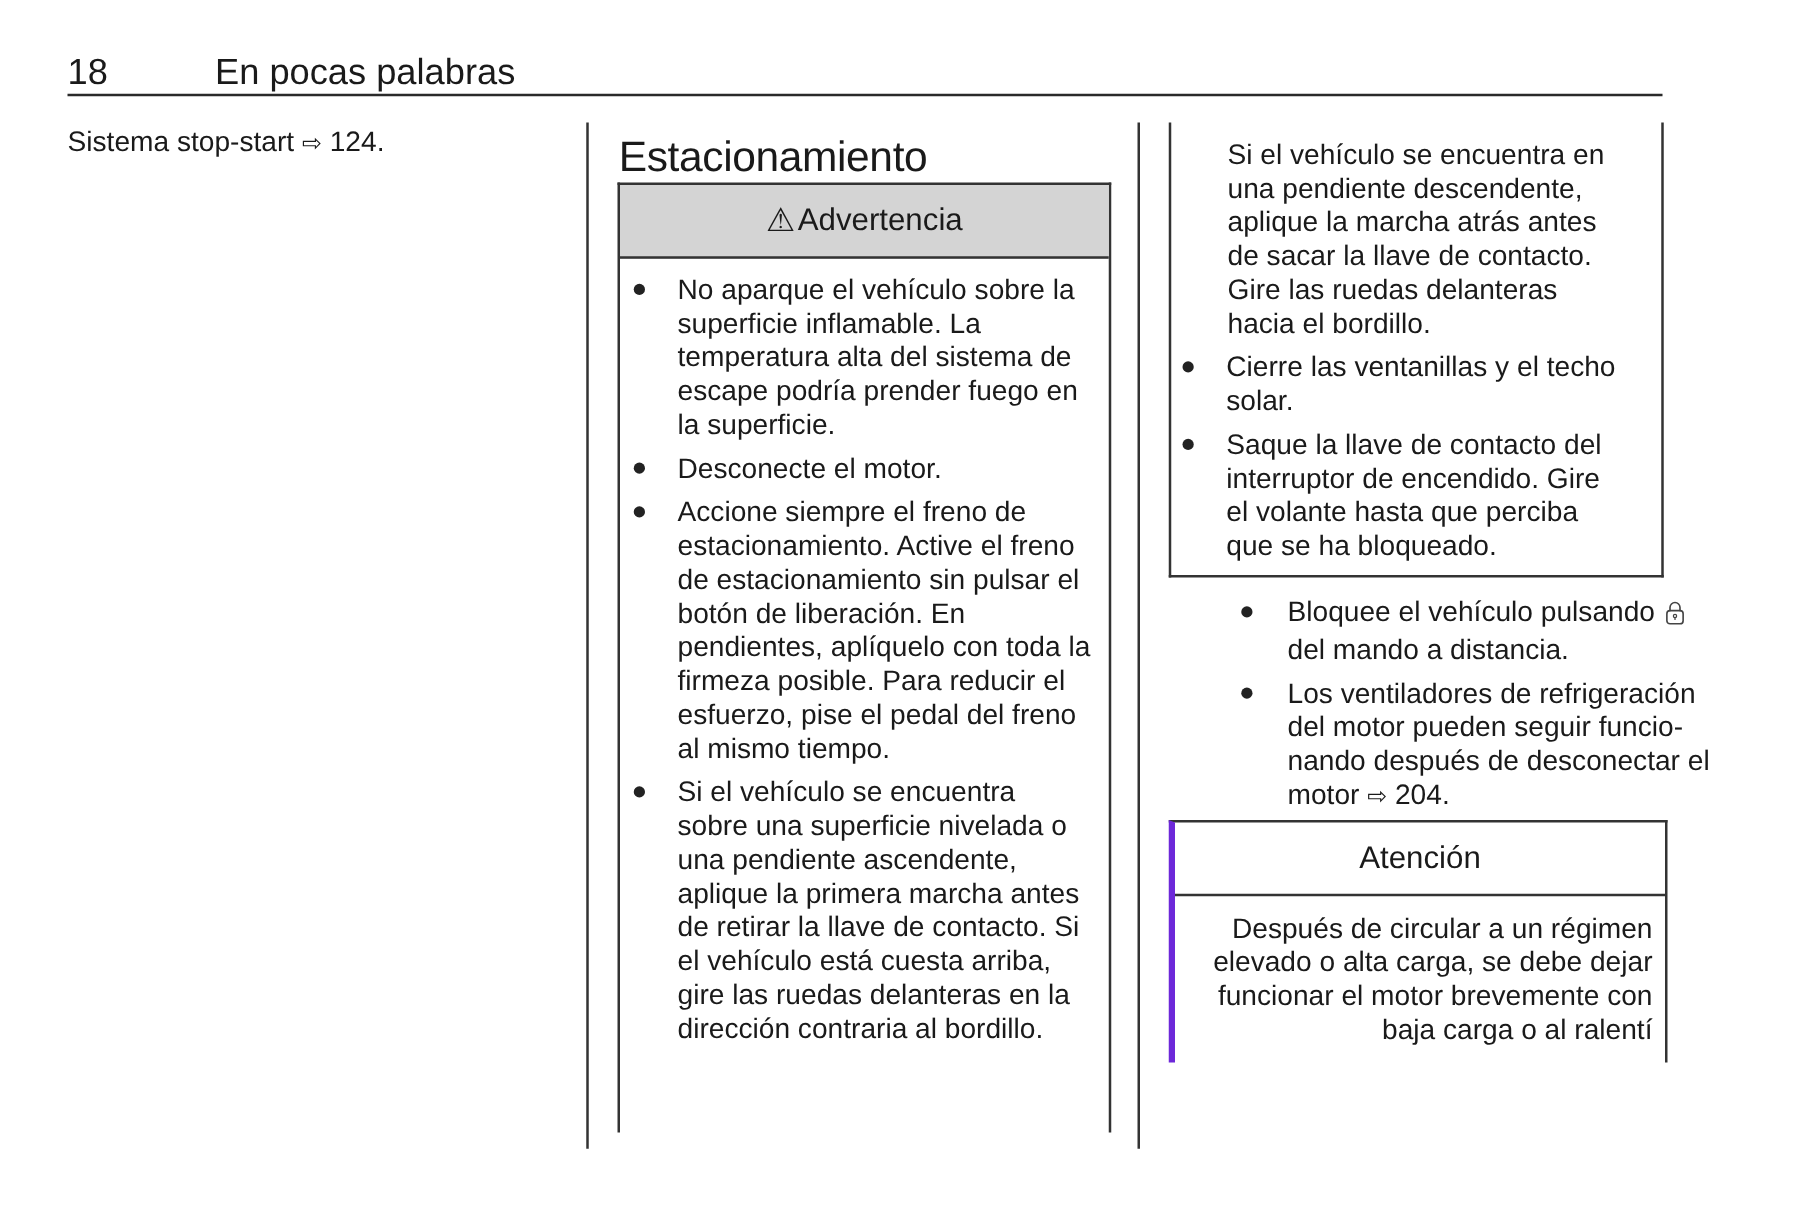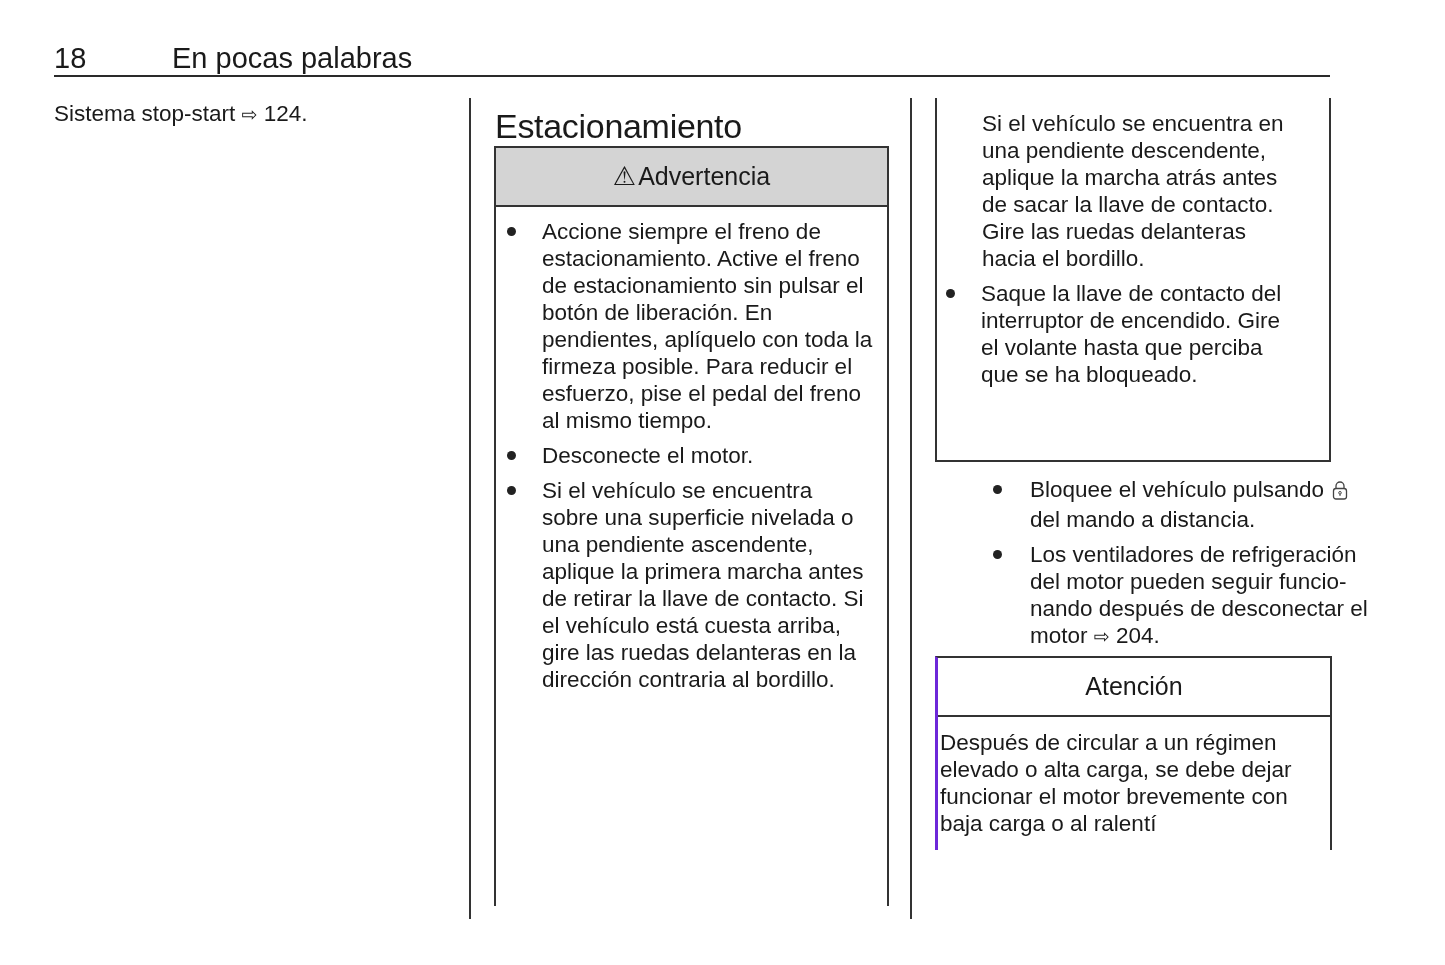--- a/index.html
+++ b/index.html
@@ -63,21 +63,21 @@
     }
     .cont-inner { padding: 12px 28px 0 8px; }
     .cont-inner .cont-para { padding-left: 37px; margin-bottom: 8px; }
 
     .col3-list { left: 992px; top: 476px; width: 392px; }
     .col3-list ul.blist li { padding-left: 38px; }
 
     
     .att-box {
       left: 935px; top: 656px; width: 392px; height: 192px;
-      border-left: 3px solid #6d28d9; border-right: 2px solid #333; border-top: 2px solid #333;
+      border-left: 5px solid #6d28d9; border-right: 2px solid #333; border-top: 2px solid #333; text-align: right;
     }
     .att-head {
       height: 57px; border-bottom: 2px solid #333;
       display: flex; align-items: center; justify-content: center; font-size: 25px;
     }
     .att-body { padding: 12px 10px 0 2px; }
 
     .lock-icon { display: inline-block; vertical-align: -3px; margin-left: 2px; }
   </style>
 </head>
@@ -100,31 +100,33 @@
 
 <div class="abs section-title">Estacionamiento</div>
 
 <div class="abs warn-box">
   <div class="warn-head">
     <span class="tri">⚠</span>
     <span>Advertencia</span>
   </div>
   <div class="warn-body">
     <ul class="blist">
+      <li><span class="bullet"></span><span>No aparque el vehículo sobre la superficie inflamable. La temperatura alta del sistema de escape podría prender fuego en la superficie.</span></li>
+      <li><span class="bullet"></span><span>Desconecte el motor.</span></li>
       <li><span class="bullet"></span><span>Accione siempre el freno de estacionamiento. Active el freno de estacionamiento sin pulsar el botón de liberación. En pendientes, aplíquelo con toda la firmeza posible. Para reducir el esfuerzo, pise el pedal del freno al mismo tiempo.</span></li>
-      <li><span class="bullet"></span><span>Desconecte el motor.</span></li>
       <li><span class="bullet"></span><span>Si el vehículo se encuentra sobre una superficie nivelada o una pendiente ascendente, aplique la primera marcha antes de retirar la llave de contacto. Si el vehículo está cuesta arriba, gire las ruedas delanteras en la dirección contraria al bordillo.</span></li>
     </ul>
   </div>
 </div>
 
 <div class="abs cont-box">
   <div class="cont-inner">
     <div class="para cont-para">Si el vehículo se encuentra en una pendiente descendente, aplique la marcha atrás antes de sacar la llave de contacto. Gire las ruedas delanteras hacia el bordillo.</div>
     <ul class="blist">
+      <li><span class="bullet"></span><span>Cierre las ventanillas y el techo solar.</span></li>
       <li><span class="bullet"></span><span>Saque la llave de contacto del interruptor de encendido. Gire el volante hasta que perciba que se ha bloqueado.</span></li>
     </ul>
   </div>
 </div>
 
 <div class="abs col3-list">
   <ul class="blist">
     <li>
       <span class="bullet"></span>
       <span>Bloquee el vehículo pulsando</span>

